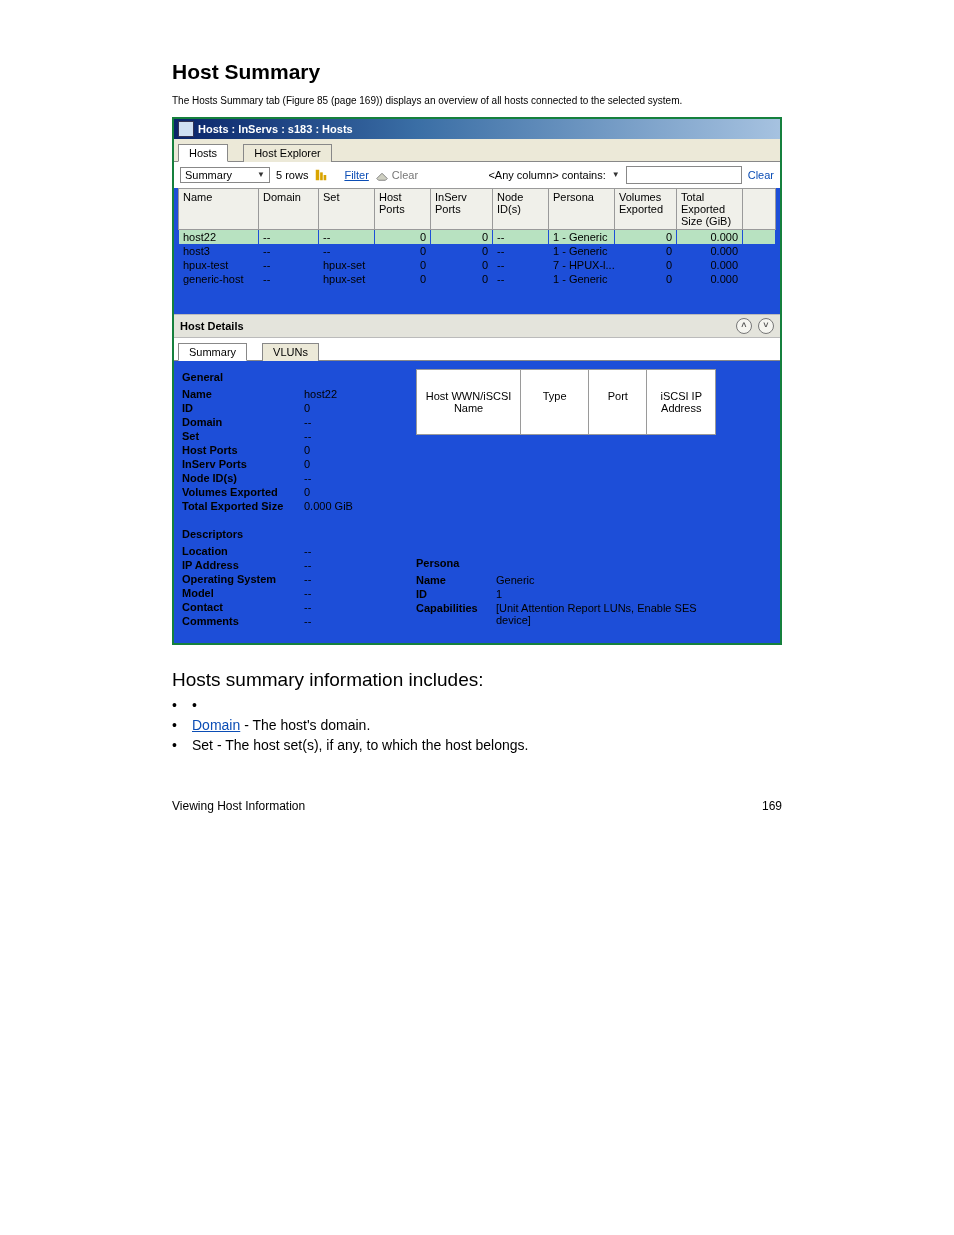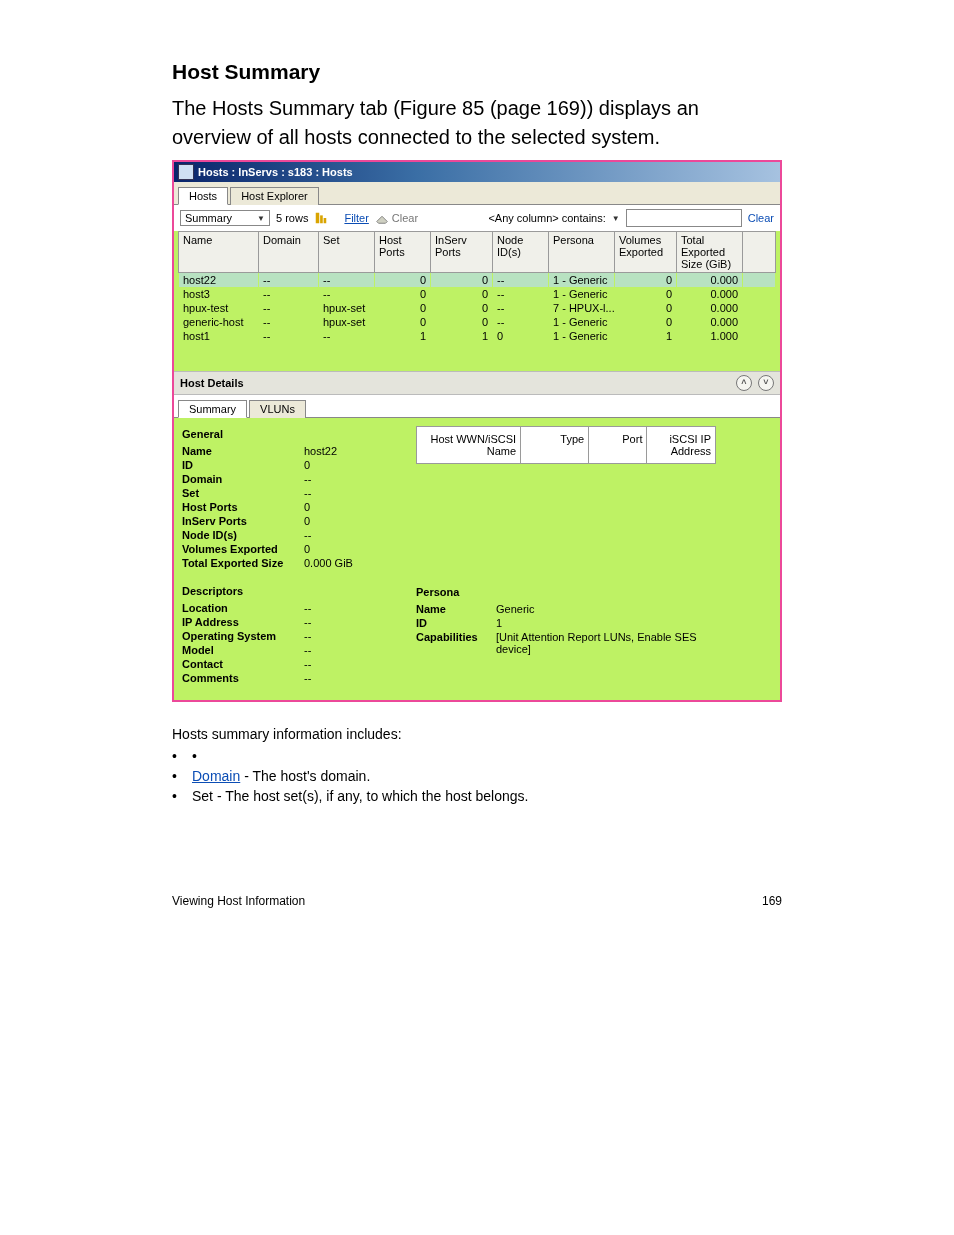--- a/index.html
+++ b/index.html
@@ -9,25 +9,25 @@
     background: #fff;
     color: #000;
   }
   .page {
     width: 840px;
     margin: 0 auto;
     padding: 20px 0;
   }
   .doc-text { margin: 40px 115px 8px 115px; font-family: Arial, sans-serif; }
   .doc-heading { font-size: 21px; font-weight: bold; color: #000; margin: 0 0 10px 0; }
-  .doc-body { font-size: 20px; color: #000; line-height: 1.45; }
+  .doc-body { font-size: 10px; color: #000; line-height: 1.45; }
   .window-wrap {
     margin: 0 115px;
-    border: 2px solid #ec4899;
-    background: #bef264;
+    border: 2px solid #15803d;
+    background: #1d4ed8;
   }
   
   .titlebar {
     background: linear-gradient(to right, #0a246a 0%, #3a6ea5 40%, #a6c2e0 100%);
     color: #fff;
     font-weight: bold;
     padding: 2px 4px;
     display: flex;
     align-items: center;
     gap: 4px;
@@ -36,21 +36,21 @@
     width: 14px; height: 14px;
     background: #cfe0f3;
     border: 1px solid #335;
     display: inline-block;
   }
   .tabstrip {
     border-bottom: 1px solid #888;
     padding: 4px 4px 0 4px;
     background: #ece9d8;
     display: flex;
-    gap: 0;
+    gap: 13px;
   }
   .tab {
     border: 1px solid #888;
     border-bottom: none;
     padding: 2px 10px;
     background: #ece9d8;
     margin-right: 2px;
     position: relative;
     top: 1px;
     cursor: pointer;
@@ -155,41 +155,41 @@
   
   table.paths {
     border-collapse: collapse;
     width: 300px;
     margin-top: 2px;
   }
   table.paths th {
     border: 1px solid #9a9a9a;
     background: #fff;
     font-weight: normal;
-    padding: 6px 4px;
-    text-align: right;
+    padding: 20px 4px;
+    text-align: center;
     vertical-align: top;
     font-size: 11px;
   }
   .two-col { display: grid; grid-template-columns: 76px 1fr; row-gap: 2px; column-gap: 4px; }
   .two-col .k { font-weight: bold; }
   
-  .doc-summary { margin: 24px 115px 6px 115px; font-size: 14px; }
+  .doc-summary { margin: 24px 115px 6px 115px; font-size: 19px; }
   .doc-columns {
     margin: 6px 115px;
     display: grid;
     grid-template-columns: 14px 1fr;
     row-gap: 4px;
     column-gap: 6px;
     font-size: 14px;
   }
   .bullet { color: #000; }
   .collink { color: #0b4db5; text-decoration: underline; }
   .footer {
-    margin: 90px 115px 10px 115px;
+    margin: 46px 115px 10px 115px;
     display: flex;
     justify-content: space-between;
     font-size: 12px;
     color: #000;
   }
   svg.ficon { width:14px; height:14px; }
 </style>
 </head>
 <body>
 
@@ -309,32 +309,20 @@
               <td>--</td>
               <td>hpux-set</td>
               <td class="num">0</td>
               <td class="num">0</td>
               <td>--</td>
               <td>1 - Generic</td>
               <td class="num">0</td>
               <td class="num">0.000</td>
               <td></td>
             </tr>
-            <tr>
-              <td>host1</td>
-              <td>--</td>
-              <td>--</td>
-              <td class="num">1</td>
-              <td class="num">1</td>
-              <td>0</td>
-              <td>1 - Generic</td>
-              <td class="num">1</td>
-              <td class="num">1.000</td>
-              <td></td>
-            </tr>
           </tbody>
       </table>
     </div>
 
     <div class="hdetails-head">
       <span>Host Details</span>
       <span class="hdetails-icons">
         <span>˄</span>
         <span>˅</span>
       </span>

